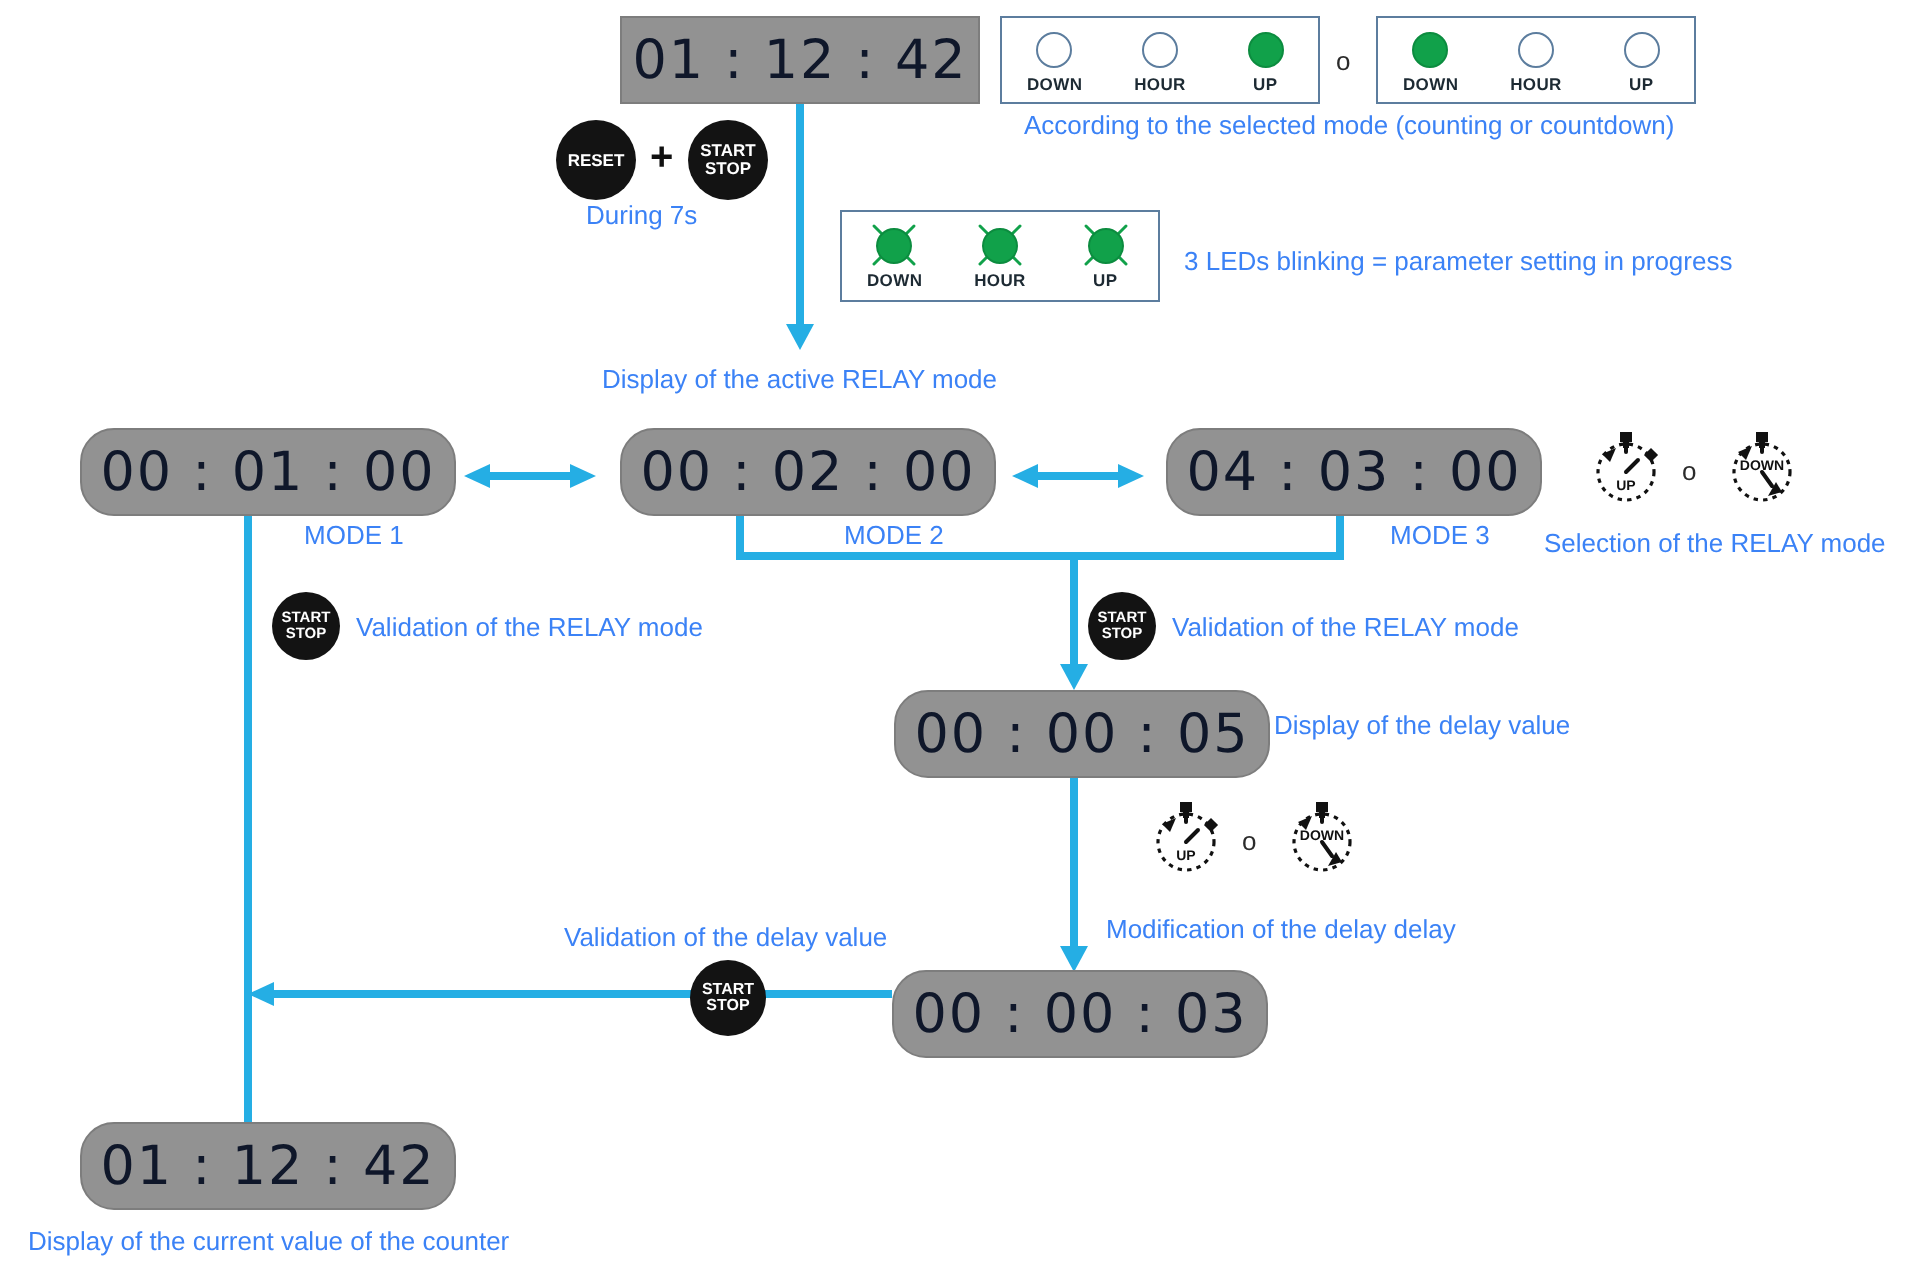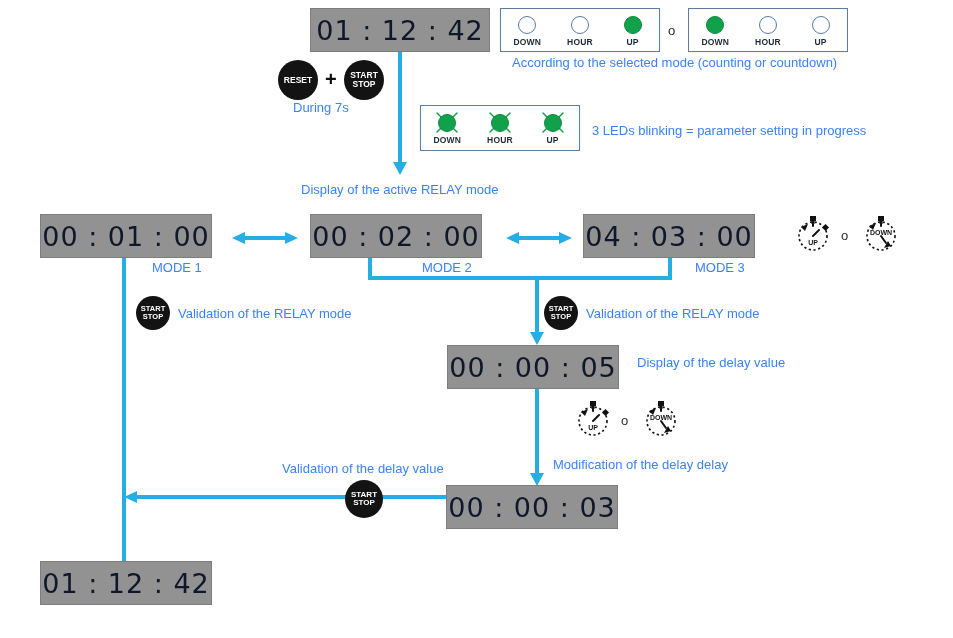--- a/index.html
+++ b/index.html
@@ -18,21 +18,21 @@
     border:1px solid #7d7d7d;
     box-sizing:border-box;
     display:flex;align-items:center;justify-content:center;
     color:#0f172a;
     font-family:"DejaVu Sans", sans-serif;
     font-weight:400;
     letter-spacing:1px;
     white-space:nowrap;
   }
   .display.big{width:180px;height:44px;font-size:27px;}
-  .display.mid{width:172px;height:44px;font-size:27px;}
+  .display.mid{width:188px;height:44px;font-size:27px;border-radius:17px;}
 
   
   .ledpanel{
     position:absolute;
     border:1px solid #5c7d9e;
     background:#ffffff;
     box-sizing:border-box;
     display:flex;align-items:center;justify-content:space-around;
   }
   .ledcell{
@@ -282,20 +282,21 @@
       <rect x="21.5" y="10" width="3" height="4" fill="#111"></rect>
       <g stroke="#111" stroke-width="2" stroke-linecap="round">
         <line x1="23" y1="12.5" x2="23" y2="16"></line>
         <line x1="23" y1="26" x2="28" y2="33"></line>
       </g>
       <path d="M11,16 L18,13 L15,20 Z" fill="#111"></path>
       <path d="M33,36 L26,38 L30,31 Z" fill="#111"></path>
       <text x="23" y="25" font-family="'Liberation Sans',sans-serif" font-size="7" font-weight="bold" text-anchor="middle" fill="#111">DOWN</text>
     </svg>
   </div>
+  <div class="lbl" style="left:772px;top:264px;">Selection of the RELAY mode</div>
 
   <div class="pbtn" style="left:136px;top:296px;width:34px;height:34px;font-size:7.5px;">
     <span class="l1">START</span>
     <span class="l2">STOP</span>
   </div>
   <div class="lbl" style="left:178px;top:306px;">Validation of the RELAY mode</div>
 
   <div class="pbtn" style="left:544px;top:296px;width:34px;height:34px;font-size:7.5px;">
     <span class="l1">START</span>
     <span class="l2">STOP</span>
@@ -341,14 +342,15 @@
   <div class="lbl" style="left:553px;top:457px;">Modification of the delay delay</div>
 
   <div class="lbl" style="left:282px;top:461px;">Validation of the delay value</div>
   <div class="pbtn" style="left:345px;top:480px;width:38px;height:38px;font-size:8px;">
     <span class="l1">START</span>
     <span class="l2">STOP</span>
   </div>
   <div class="display mid" style="left:446px;top:485px;">00 : 00 : 03</div>
 
   <div class="display mid" style="left:40px;top:561px;">01 : 12 : 42</div>
+  <div class="lbl" style="left:14px;top:613px;">Display of the current value of the counter</div>
 
 </div>
 
 </body></html>

